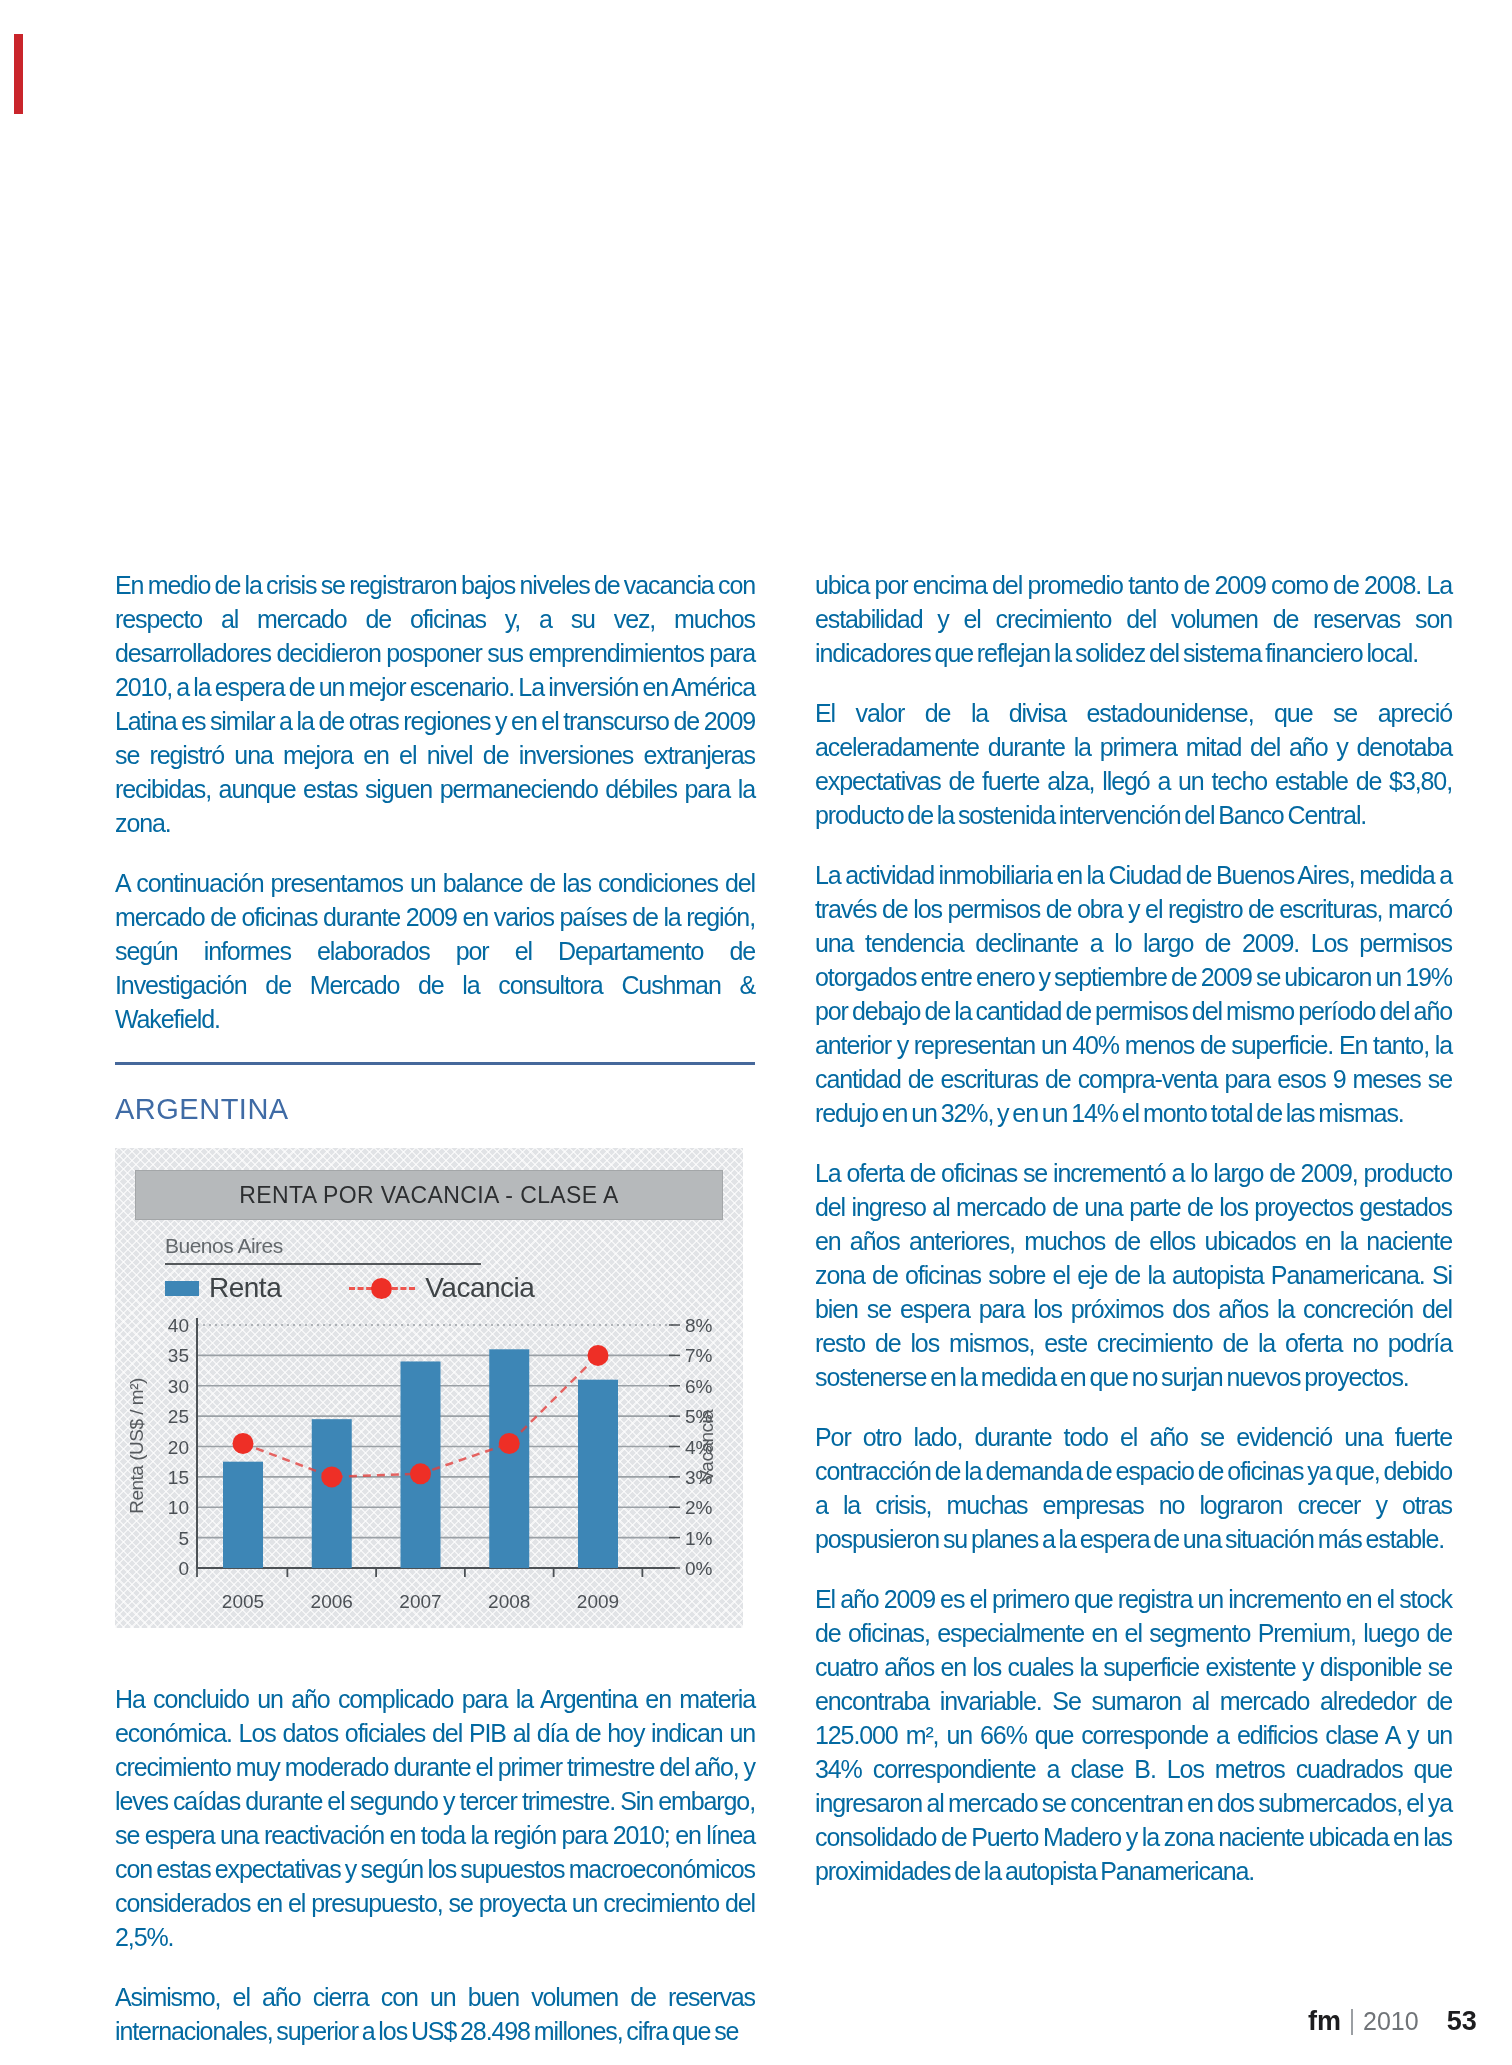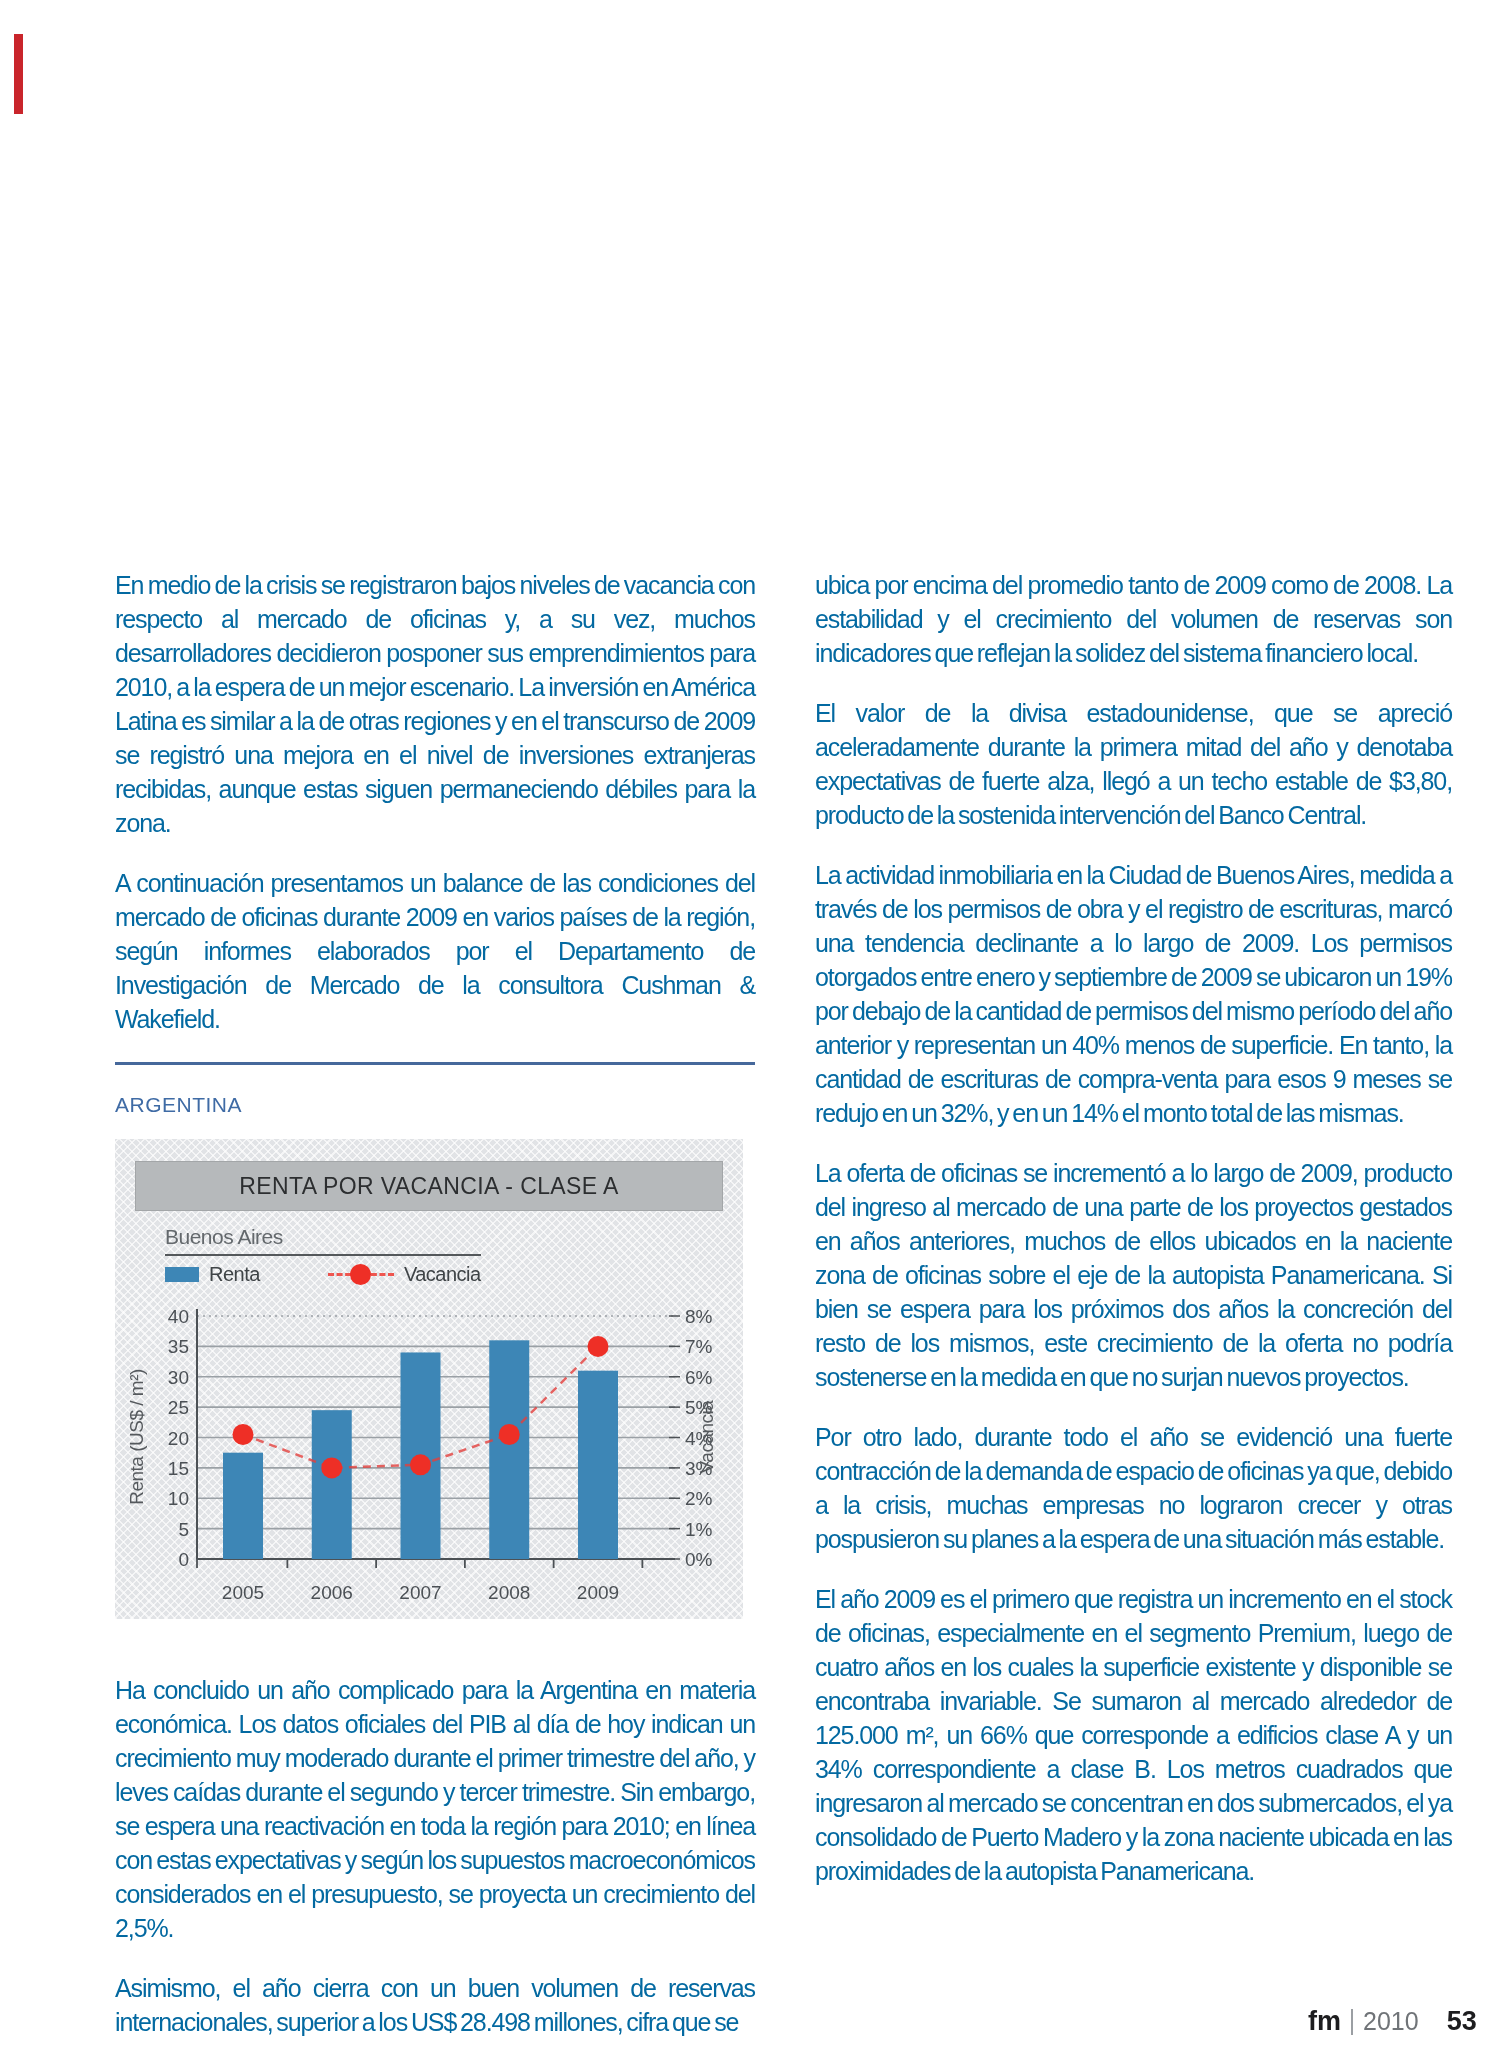--- a/index.html
+++ b/index.html
@@ -14,21 +14,21 @@
   .col{position:absolute;top:568px;}
   .col-left{left:115px;width:640px;}
   .col-right{left:815px;width:637px;}
   .col p{
     margin:0 0 26px 0;
     font-size:25px;line-height:34px;color:#0369a1;
     text-align:justify;letter-spacing:-1.1px;word-spacing:-2px;
   }
   .divider{height:3px;background:#46689b;margin-top:16px;}
   h2.section{
-    margin:28px 0 0 0;font-size:21px;font-weight:400;color:#3f6ba5;
+    margin:28px 0 0 0;font-size:29px;font-weight:400;color:#3f6ba5;
     letter-spacing:0.5px;
   }
   
   .chart-box{
     position:relative;margin-top:22px;width:628px;height:480px;
     background-color:#e1e3e6;
     background-image:
       repeating-linear-gradient(45deg, rgba(255,255,255,.65) 0 1.5px, rgba(255,255,255,0) 1.5px 6px),
       repeating-linear-gradient(-45deg, rgba(255,255,255,.65) 0 1.5px, rgba(255,255,255,0) 1.5px 6px);
   }
@@ -38,21 +38,21 @@
     text-align:center;line-height:48px;
     font-size:23px;font-weight:normal;color:#2c2e30;letter-spacing:0.4px;
   }
   .chart-subtitle{
     position:absolute;top:86px;left:50px;width:316px;
     border-bottom:2px solid #54585b;padding-bottom:5px;
     font-size:21px;color:#63686c;letter-spacing:-0.5px;
   }
   .chart-legend{
     position:absolute;top:124px;left:50px;display:flex;align-items:center;
-    font-size:20px;color:#3f4447;letter-spacing:-0.5px;
+    font-size:28px;color:#3f4447;letter-spacing:-0.5px;
   }
   .legend-swatch{display:inline-block;width:34px;height:15px;background:#3d86b6;margin-right:10px;}
   .legend-dotline{position:relative;display:inline-block;width:66px;height:21px;margin-left:68px;margin-right:10px;}
   .legend-dotline .dash{position:absolute;top:9px;left:0;right:0;border-top:3px dashed #ee2f26;opacity:.8;}
   .legend-dotline .dot{position:absolute;top:0;left:22px;width:21px;height:21px;border-radius:50%;background:#ee2f26;}
   #plot-svg{position:absolute;top:0;left:0;}
   .tick{font-family:"Liberation Sans",sans-serif;font-size:19px;fill:#4b5055;}
   .axis-label{font-family:"Liberation Sans",sans-serif;font-size:19px;fill:#55595d;letter-spacing:-0.5px;}
   .after-chart{margin-top:54px !important;}
   

